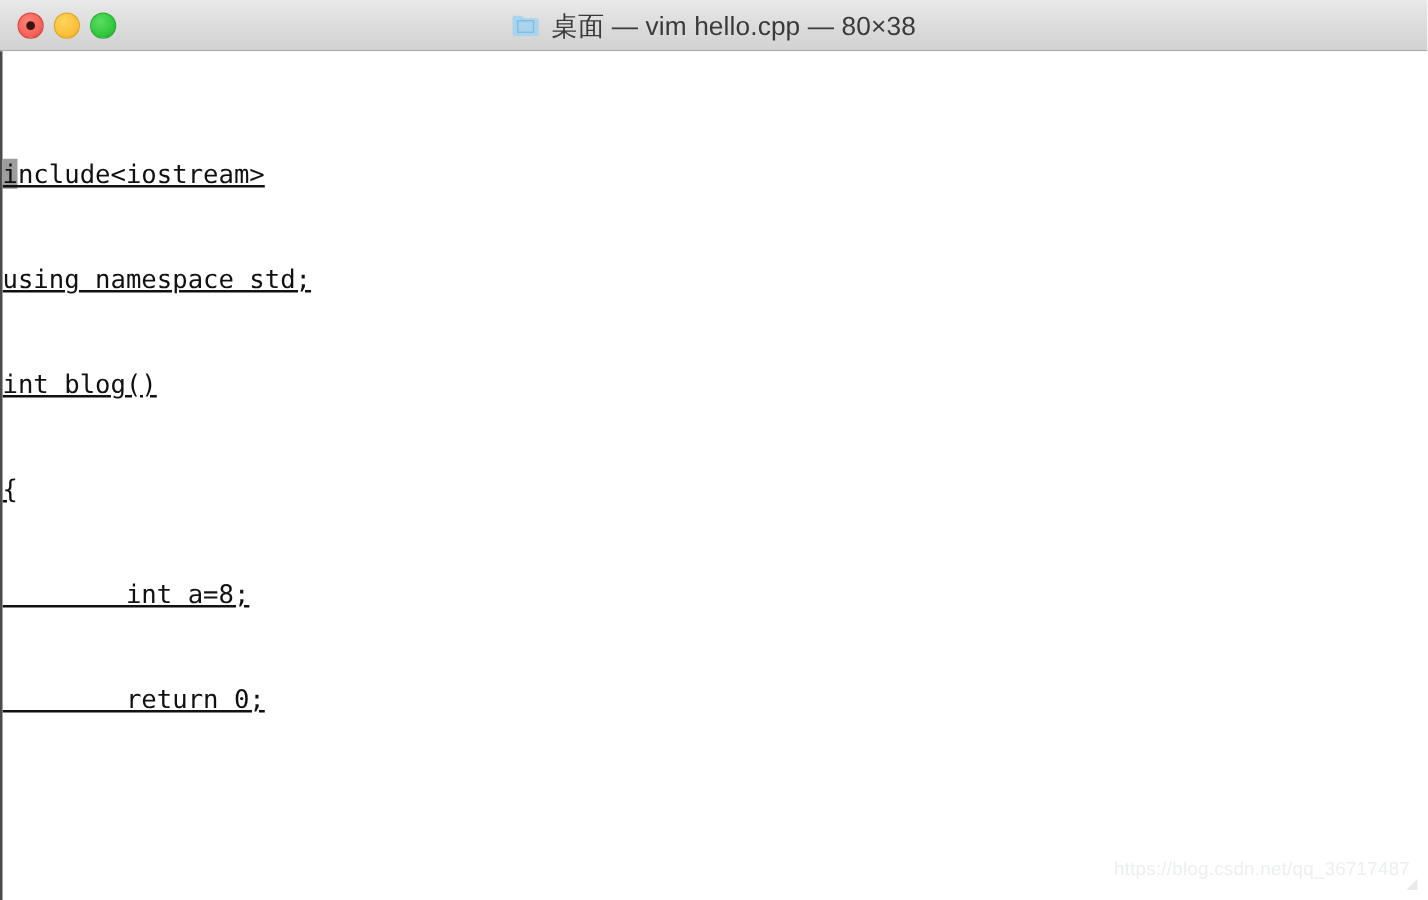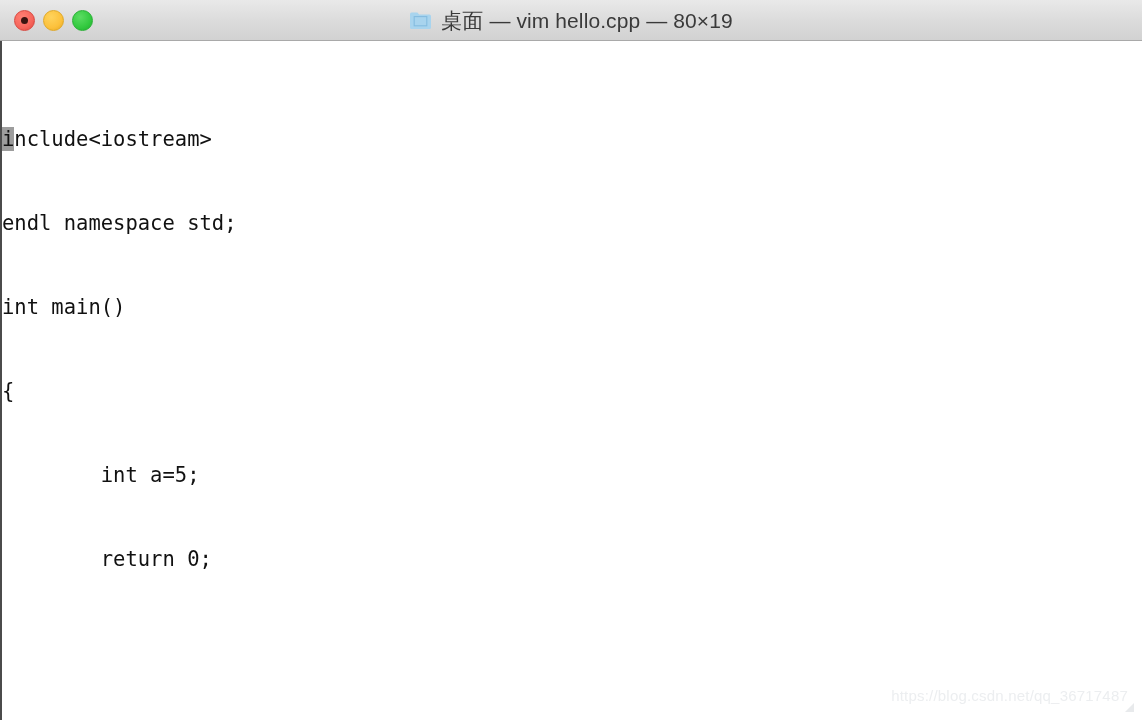--- a/index.html
+++ b/index.html
@@ -122,20 +122,21 @@
     font-size: 20.5px;
     line-height: 28px;
     white-space: pre;
     color: #111111;
   }
 
   .row {
     height: 28px;
     white-space: pre;
     position: relative;
+    text-decoration: underline;
   }
 
   .cursor-block {
     background: #9d9d9d;
     color: #111111;
   }
 
   
   .watermark {
     position: absolute;
@@ -170,33 +171,33 @@
       <span class="tl tl-max"></span>
     </div>
 
     <div class="title-center">
       <span class="folder-icon">
         <svg width="23" height="19" viewBox="0 0 23 19" xmlns="http://www.w3.org/2000/svg">
           <path d="M1 3.2 A1.6 1.6 0 0 1 2.6 1.6 H8.4 L10.2 3.6 H20.4 A1.6 1.6 0 0 1 22 5.2 V16.4 A1.6 1.6 0 0 1 20.4 18 H2.6 A1.6 1.6 0 0 1 1 16.4 Z" fill="#a8d4ee"></path>
           <rect x="5.2" y="5.6" width="12.6" height="9.2" fill="none" stroke="#84bcdf" stroke-width="1.1"></rect>
         </svg>
       </span>
-      <span class="title-text">桌面 — vim hello.cpp — 80×19</span>
+      <span class="title-text">桌面 — vim hello.cpp — 80×38</span>
     </div>
 
   </div>
 
   <div class="terminal">
     <div class="screen">
 
       <div class="row"><span class="cursor-block">i</span><span>nclude&lt;iostream&gt;</span></div>
-      <div class="row">endl namespace std;</div>
-      <div class="row">int main()</div>
+      <div class="row">using namespace std;</div>
+      <div class="row">int blog()</div>
       <div class="row">{</div>
-      <div class="row">        int a=5;</div>
+      <div class="row">        int a=8;</div>
       <div class="row">        return 0;</div>
       
       
 
       
       
       
       
       
       

